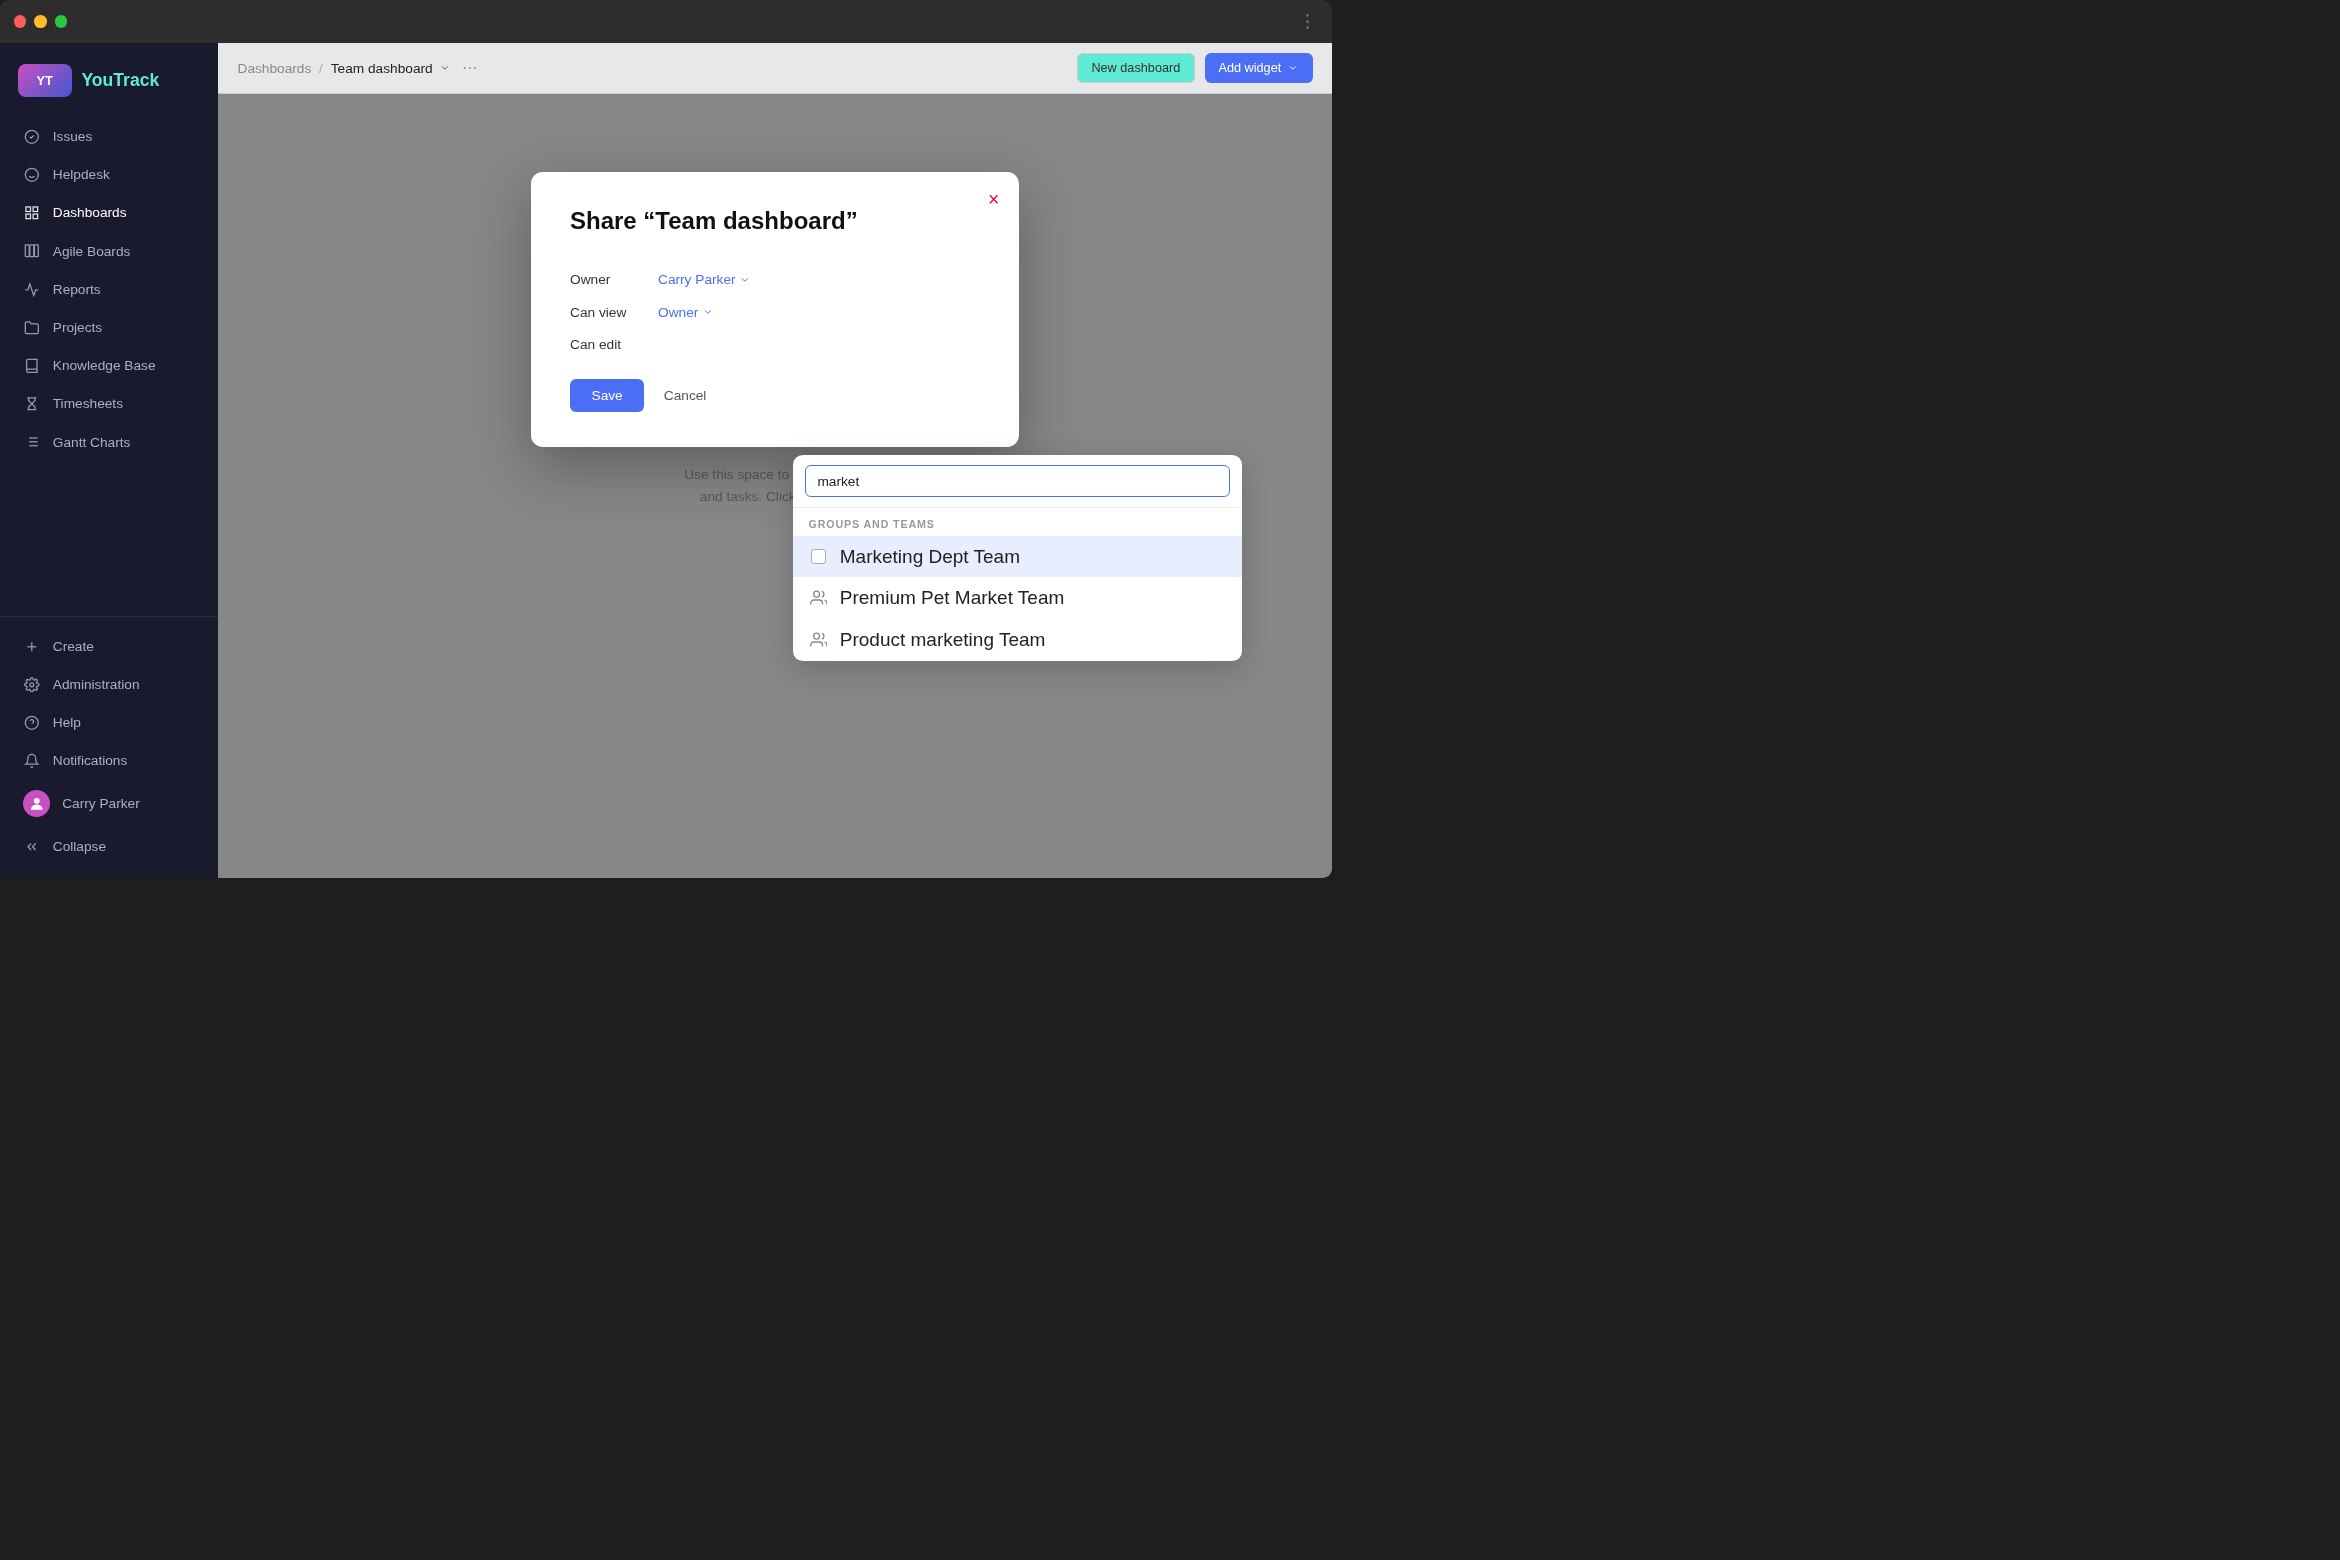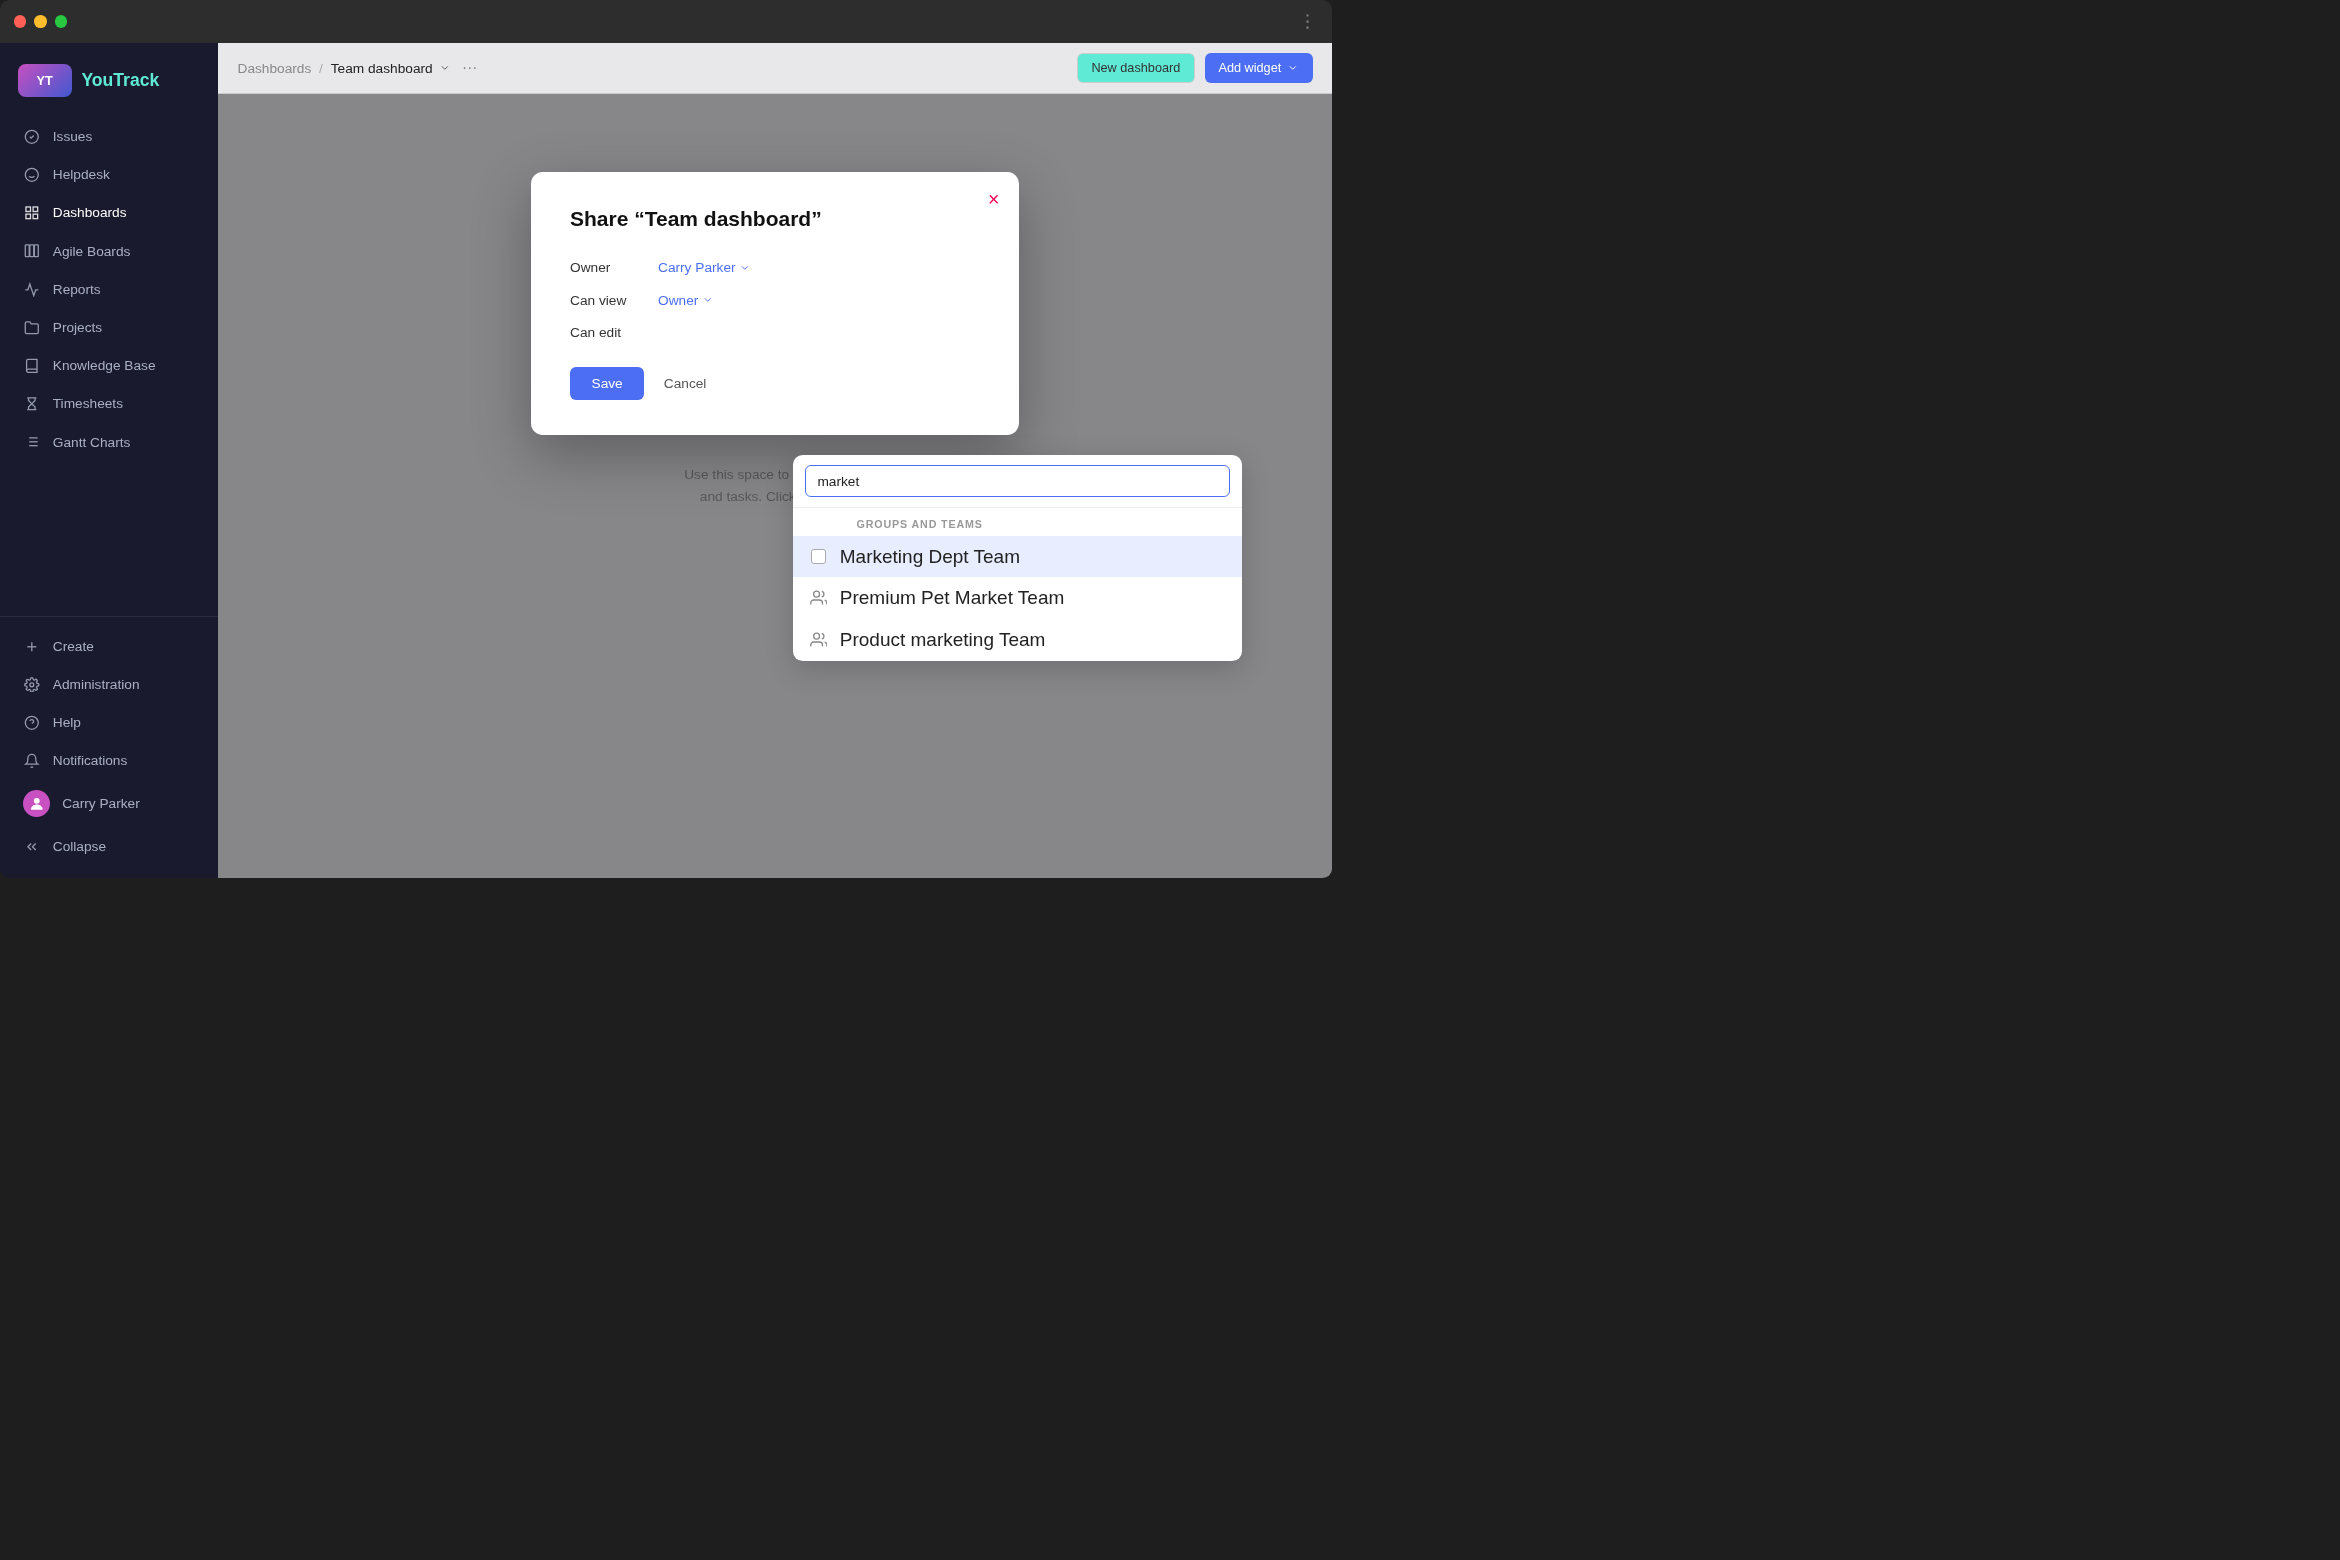--- a/index.html
+++ b/index.html
@@ -44,36 +44,36 @@
     .btn-secondary { background: #5eead4; border: 1px solid #ccc; color: #333; padding: 6.8px 13.7px; border-radius: 5.9px; font-size: 12.7px; cursor: pointer; }
     .btn-primary { background: #4c6ef5; border: none; color: white; padding: 6.8px 13.7px; border-radius: 5.9px; font-size: 12.7px; cursor: pointer; display: flex; align-items: center; gap: 5.9px; }
 
     .main-area { flex: 1; position: relative; display: flex; align-items: center; justify-content: center; }
     .main-bg-text { text-align: center; color: #888; font-size: 13.7px; max-width: 390px; line-height: 1.6; position: absolute; top: 50%; left: 58%; transform: translate(-50%, -50%); }
 
     
     .overlay { position: absolute; inset: 0; background: rgba(0,0,0,0.35); display: flex; align-items: flex-start; justify-content: center; padding-top: 78px; z-index: 10; }
     .modal { background: white; border-radius: 11.7px; width: 488px; padding: 35px 39px 35px; position: relative; box-shadow: 0 19.5px 59px rgba(0,0,0,0.3); }
     .modal-close { position: absolute; top: 17.6px; right: 19.5px; background: none; border: none; font-size: 19.5px; color: #e05; cursor: pointer; line-height: 1; }
-    .modal-title { font-size: 21px; font-weight: 700; color: #111; margin-bottom: 29px; }
+    .modal-title { font-size: 24px; font-weight: 700; color: #111; margin-bottom: 37px; }
 
     .modal-field { display: flex; align-items: center; margin-bottom: 17.6px; }
     .modal-label { width: 88px; color: #333; font-size: 13.7px; flex-shrink: 0; }
     .modal-value { display: flex; align-items: center; gap: 3.9px; color: #4c6ef5; font-size: 13.7px; cursor: pointer; }
     .modal-value svg { width: 11.7px; height: 11.7px; }
 
     .modal-actions { display: flex; gap: 9.8px; margin-top: 27px; }
     .btn-save { background: #4c6ef5; color: white; border: none; padding: 8.8px 21.5px; border-radius: 5.9px; font-size: 13.7px; cursor: pointer; font-weight: 500; }
     .btn-cancel { background: none; border: none; color: #555; font-size: 13.7px; cursor: pointer; padding: 8.8px 9.8px; }
 
     
     .dropdown { position: absolute; top: 361px; left: 575px; width: 449px; background: white; border-radius: 9.8px; box-shadow: 0 7.8px 29px rgba(0,0,0,0.18); z-index: 20; overflow: hidden; }
     .dropdown-search { padding: 9.8px 11.7px; border-bottom: 1px solid #eee; }
     .dropdown-search input { width: 100%; border: 1.5px solid #4c6ef5; border-radius: 5.9px; padding: 7.8px 11.7px; font-size: 13.7px; outline: none; color: #222; }
-    .dropdown-section-label { padding: 9.8px 15.6px 5.9px; font-size: 10.7px; font-weight: 700; color: #999; letter-spacing: 0.08em; text-transform: uppercase; margin-left: 48px; }
+    .dropdown-section-label { padding: 9.8px 15.6px 5.9px; font-size: 10.7px; font-weight: 700; color: #999; letter-spacing: 0.08em; text-transform: uppercase; }
     .dropdown-item { display: flex; align-items: center; gap: 11.7px; padding: 9.8px 15.6px; font-size: 19px; color: #222; cursor: pointer; }
     .dropdown-item.highlighted { background: #e8eeff; }
     .dropdown-item-icon { width: 19.5px; height: 19.5px; flex-shrink: 0; display: flex; align-items: center; justify-content: center; }
     .checkbox-empty { width: 14.6px; height: 14.6px; border: 1.5px solid #aaa; border-radius: 2.9px; background: white; }
   </style>
 </head>
 <body>
 
 <div class="window">
 

